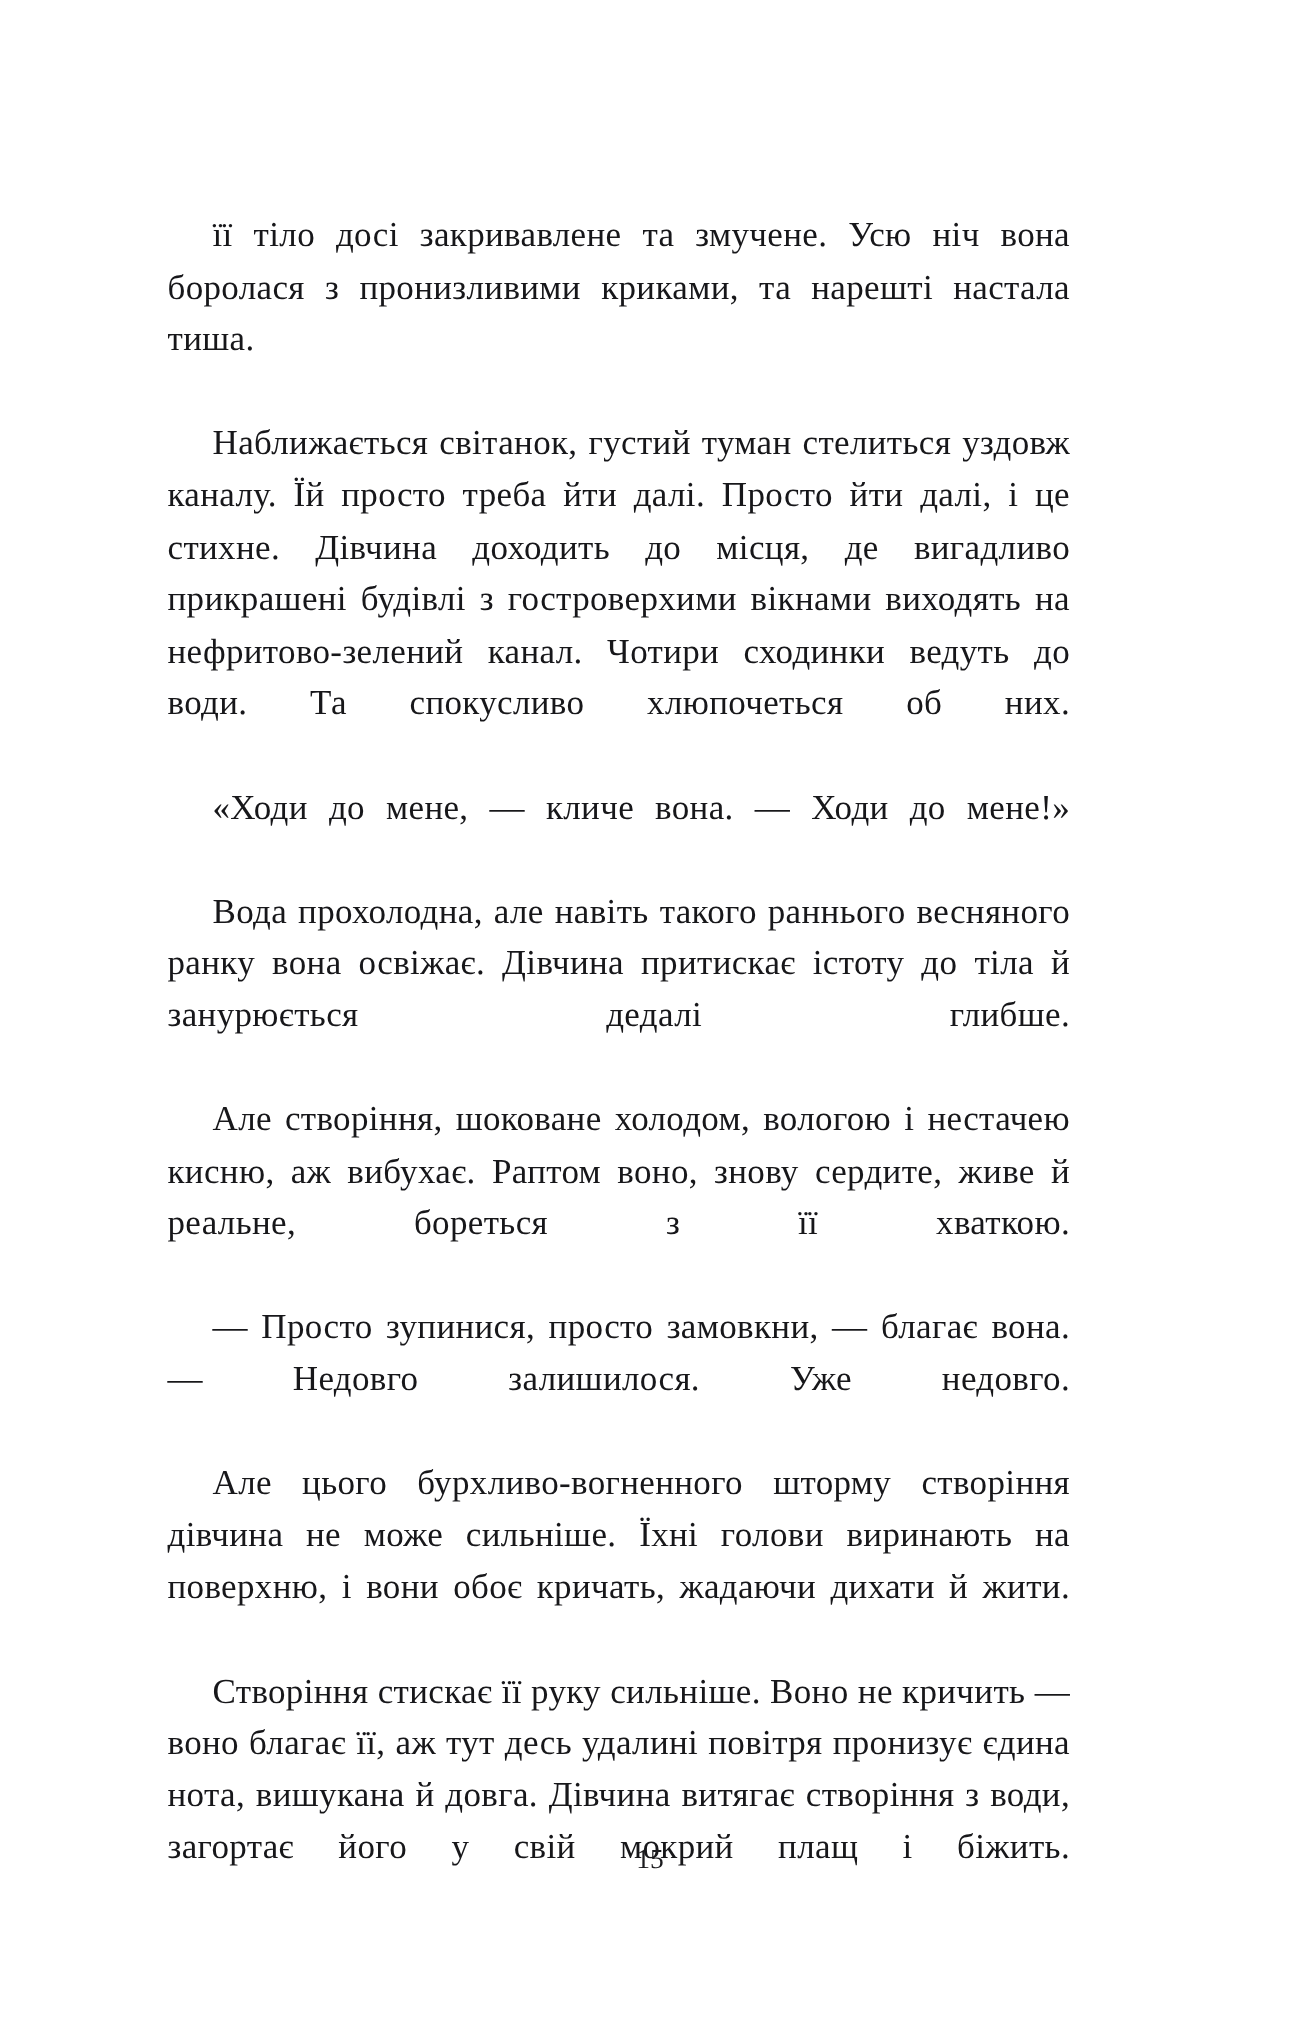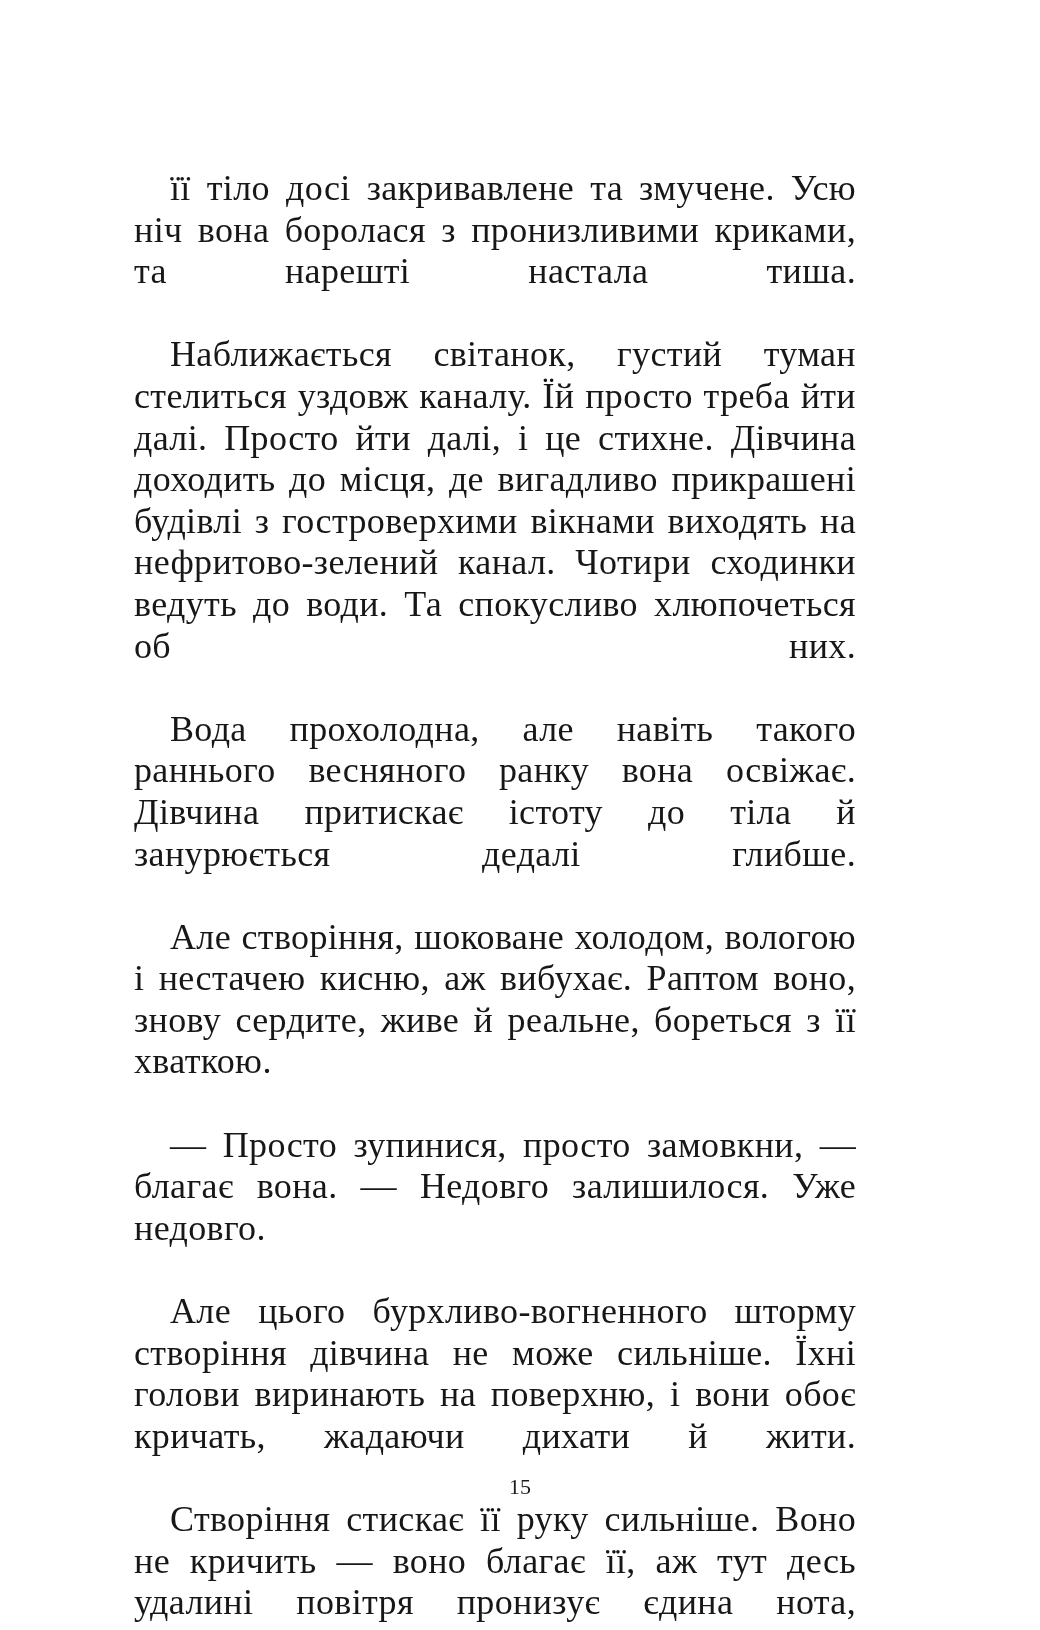--- a/index.html
+++ b/index.html
@@ -29,21 +29,21 @@
   .text-column {
     position: absolute;
     left: 134px;
     top: 168px;
     width: 722px;
   }
 
   p.para {
     margin: 0;
     padding: 0;
-    font-size: 36px;
+    font-size: 28px;
     line-height: 41.6px;
     text-align: justify;
     text-justify: inter-word;
     text-indent: 36px;
     letter-spacing: 0.01em;
     word-spacing: 0.005em;
     -webkit-hyphens: manual;
     hyphens: manual;
   }
 
@@ -70,20 +70,21 @@
 <body>
 
 <div class="page">
 
   <div class="text-column">
 
     <p class="para">її тіло досі закривавлене та змучене. Усю ніч вона боролася з пронизливими криками, та нарешті настала тиша.</p>
 
     <p class="para">Наближається світанок, густий туман стелиться уздовж каналу. Їй просто треба йти далі. Просто йти далі, і це стихне. Дівчина доходить до місця, де вигадливо прикрашені будівлі з гостроверхими вікнами виходять на нефритово-зелений канал. Чотири сходинки ведуть до води. Та спокусливо хлюпочеться об них.</p>
 
+    <p class="para">«Ходи до мене, — кличе вона. — Ходи до мене!»</p>
 
     <p class="para">Вода прохолодна, але навіть такого раннього весняного ранку вона освіжає. Дівчина притискає істоту до тіла й занурюється дедалі глибше.</p>
 
 
     <p class="para">Але створіння, шоковане холодом, вологою і нестачею кисню, аж вибухає. Раптом воно, знову сердите, живе й реальне, бореться з її хваткою.</p>
 
     <p class="para">— Просто зупинися, просто замовкни, — благає вона. — Недовго залишилося. Уже недовго.</p>
 
     <p class="para">Але цього бурхливо-вогненного шторму створіння дівчина не може сильніше. Їхні голови виринають на поверхню, і вони обоє кричать, жадаючи дихати й жити.</p>
 

